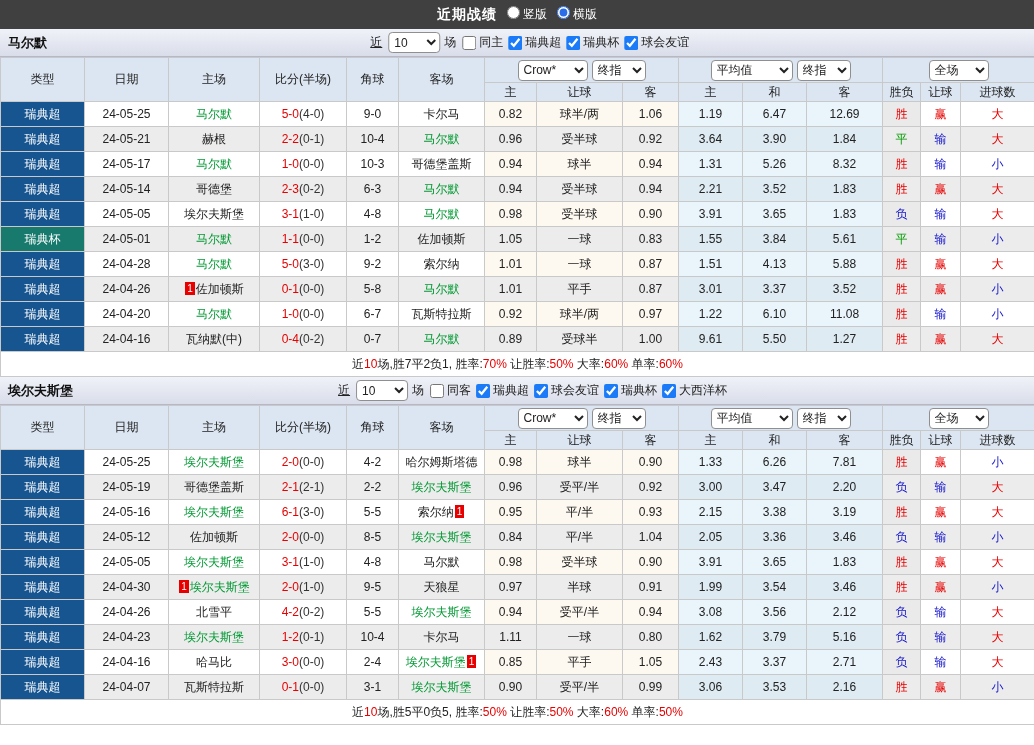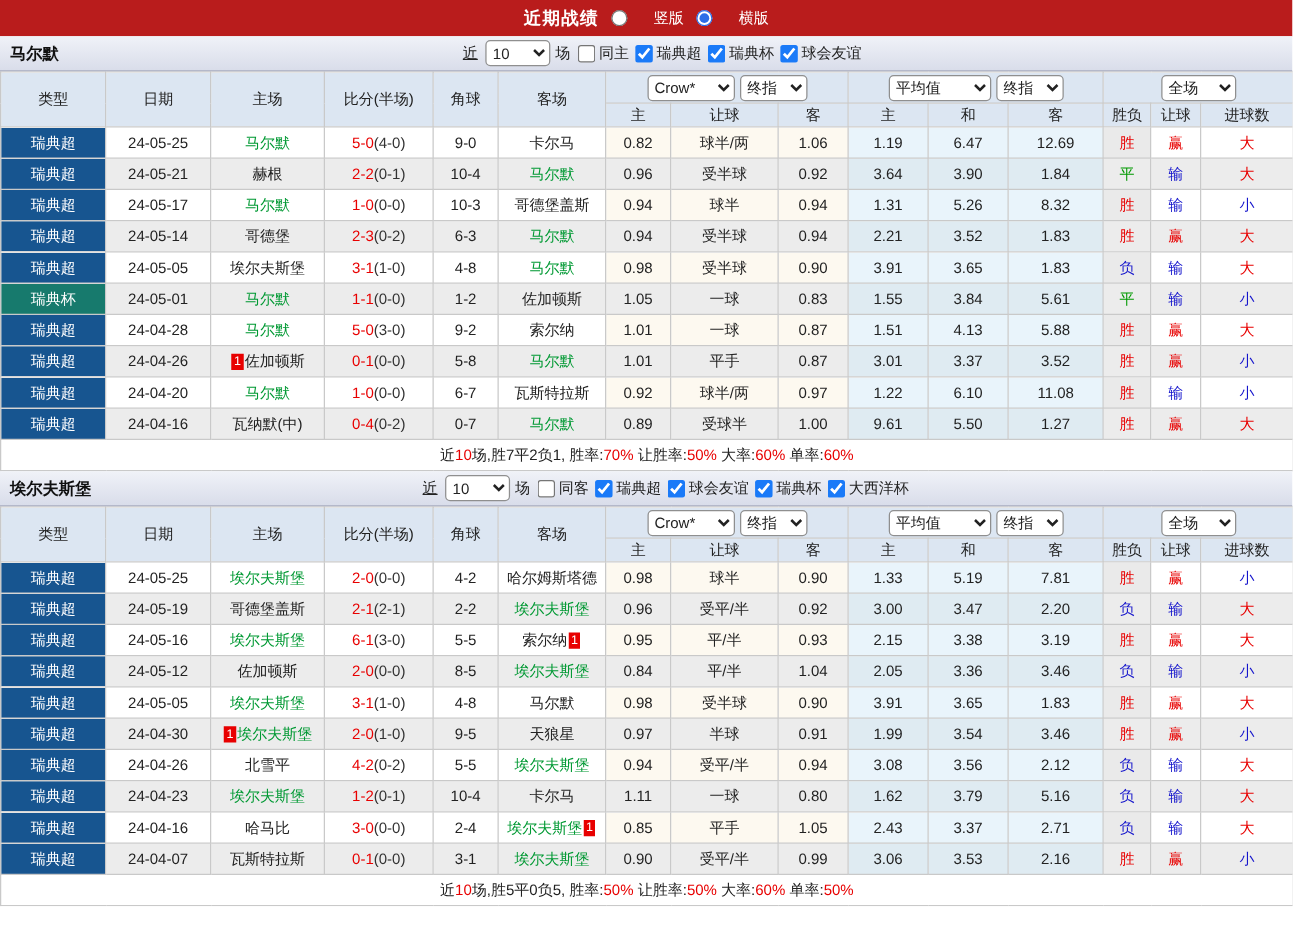--- a/index.html
+++ b/index.html
@@ -7,26 +7,26 @@
   body {
     width:1034px;
     background:#fff;
     font-family:"Liberation Sans","DejaVu Sans",sans-serif;
     font-size:12px;
     color:#222;
   }
   
   .topbar {
     height:29px;
-    background:#b91c1c;
+    background:#404040;
     display:flex; align-items:center; justify-content:center;
     gap:10px; color:#fff;
   }
   .tb-title { font-weight:bold; font-size:14px; letter-spacing:1px; }
-  .tb-radio { display:flex; align-items:center; gap:21px; cursor:pointer; }
+  .tb-radio { display:flex; gap:3px; cursor:pointer; }
   .tb-radio input { accent-color:#2b6de8; margin:0; width:13px; height:13px; }
   
   .section-bar {
     height:28px;
     background:linear-gradient(#f0f2f8,#d9ddea);
     border-bottom:1px solid #b4b8ca;
     display:flex; align-items:center; padding:0 8px;
     position:relative;
   }
   .section-title { font-weight:bold; font-size:13px; color:#101010; }
@@ -433,21 +433,21 @@
             <td class="lt lt-super">瑞典超</td>
             <td>24-05-25</td>
             <td><span class="hl">埃尔夫斯堡</span></td>
             <td><span class="sc">2-0</span><span class="half">(0-0)</span></td>
             <td>4-2</td>
             <td><span>哈尔姆斯塔德</span></td>
             <td class="crow">0.98</td>
             <td class="crow">球半</td>
             <td class="crow">0.90</td>
             <td class="euro">1.33</td>
-            <td class="euro">5.19</td>
+            <td class="euro">6.26</td>
             <td class="euro">7.81</td>
             <td class="resf"><span class="red">胜</span></td>
             <td><span class="red">赢</span></td>
             <td><span class="blue">小</span></td>
           </tr>
           <tr>
             <td class="lt lt-super">瑞典超</td>
             <td>24-05-19</td>
             <td><span>哥德堡盖斯</span></td>
             <td><span class="sc">2-1</span><span class="half">(2-1)</span></td>

